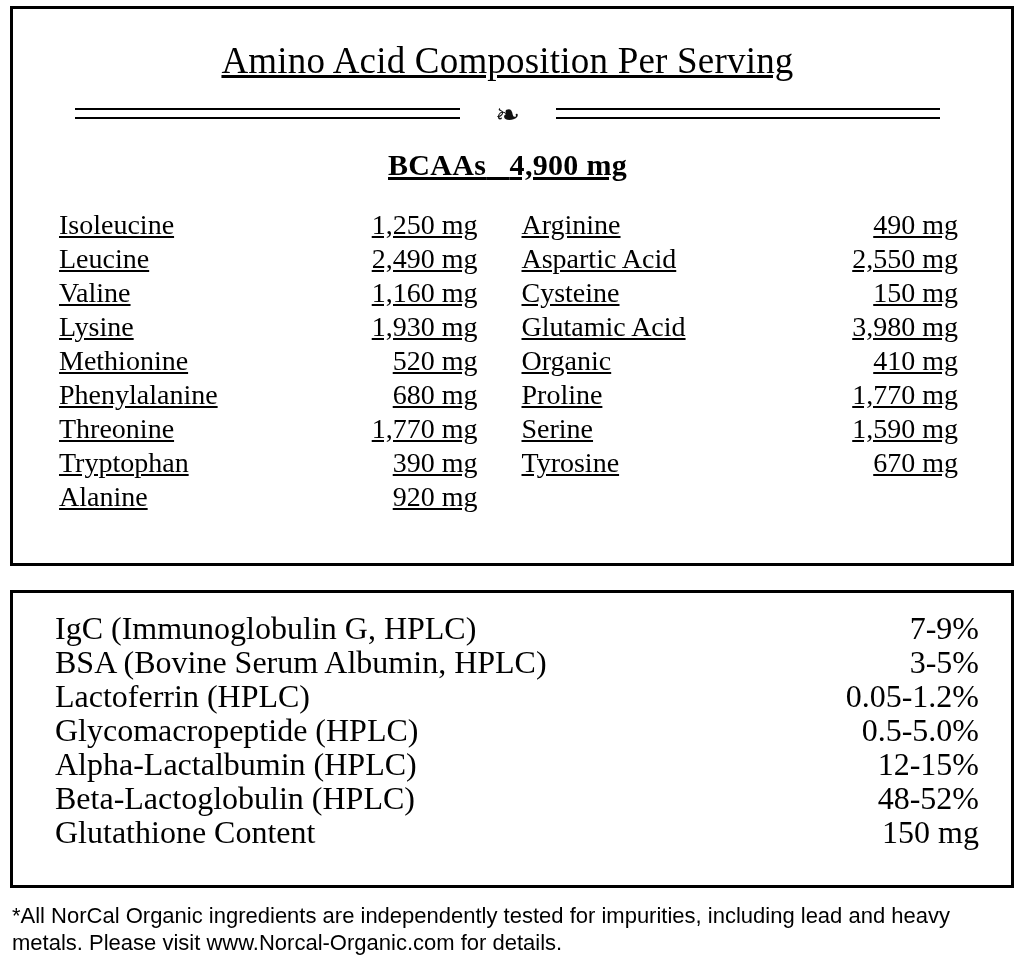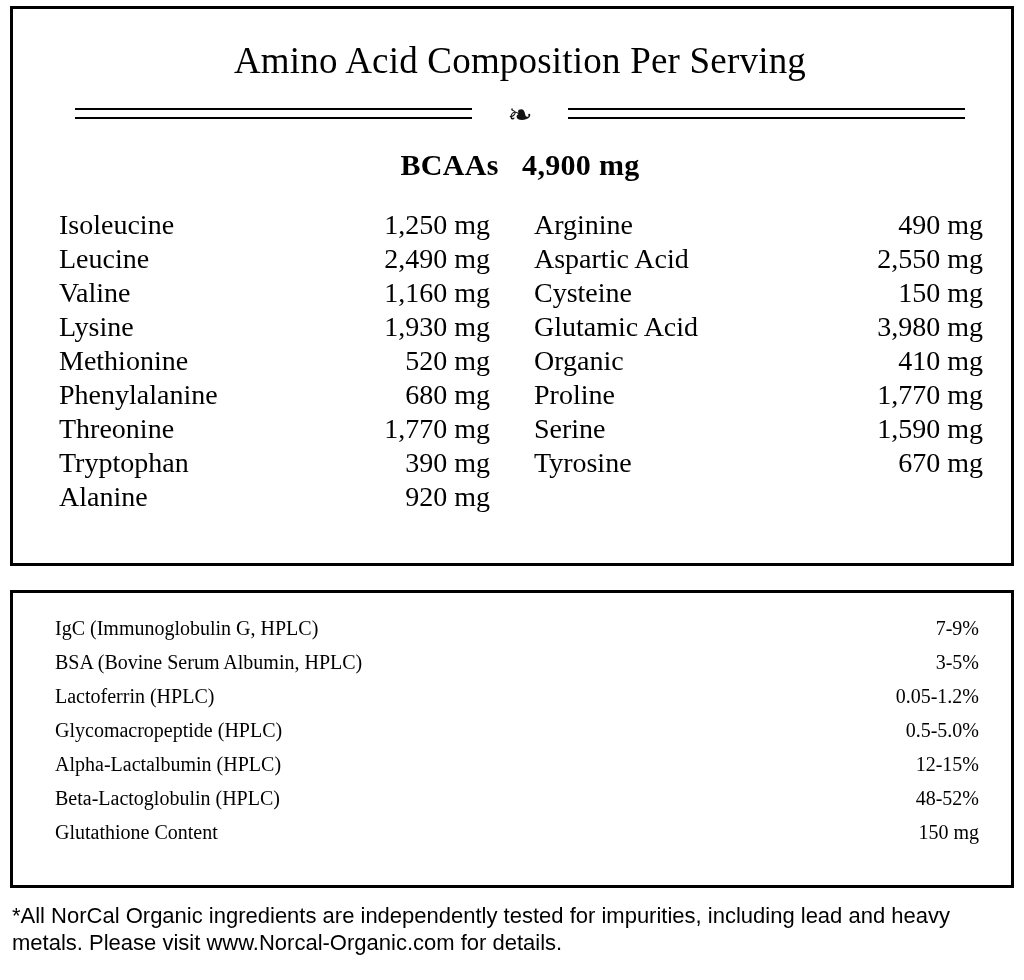--- a/index.html
+++ b/index.html
@@ -25,21 +25,22 @@
   }
 
   
   .panel {
     border: 3px solid #000;
     box-sizing: border-box;
     background: #fff;
   }
   .panel-amino {
     height: 560px;
-    padding: 26px 12px 10px 28px;
+    padding: 26px 37px 10px 28px;
+    text-decoration: underline;
   }
 
   .title {
     text-align: center;
     font-family: "Liberation Serif", serif;
     font-size: 37px;
     letter-spacing: 0.2px;
     margin: 4px 0 0 0;
     font-weight: 400;
   }
@@ -103,21 +104,21 @@
 
   
   .panel-fractions {
     margin-top: 24px;
     height: 298px;
     padding: 18px 26px 10px 26px;
   }
   .fr-row {
     display: flex;
     justify-content: space-between;
-    font-size: 20px;
+    font-size: 32px;
     line-height: 34px;
     white-space: nowrap;
     padding: 0 6px 0 16px;
   }
   .fr-row .name { text-align: left; }
   .fr-row .val  { text-align: right; }
 
   
   .footnote {
     margin-top: 14px;

